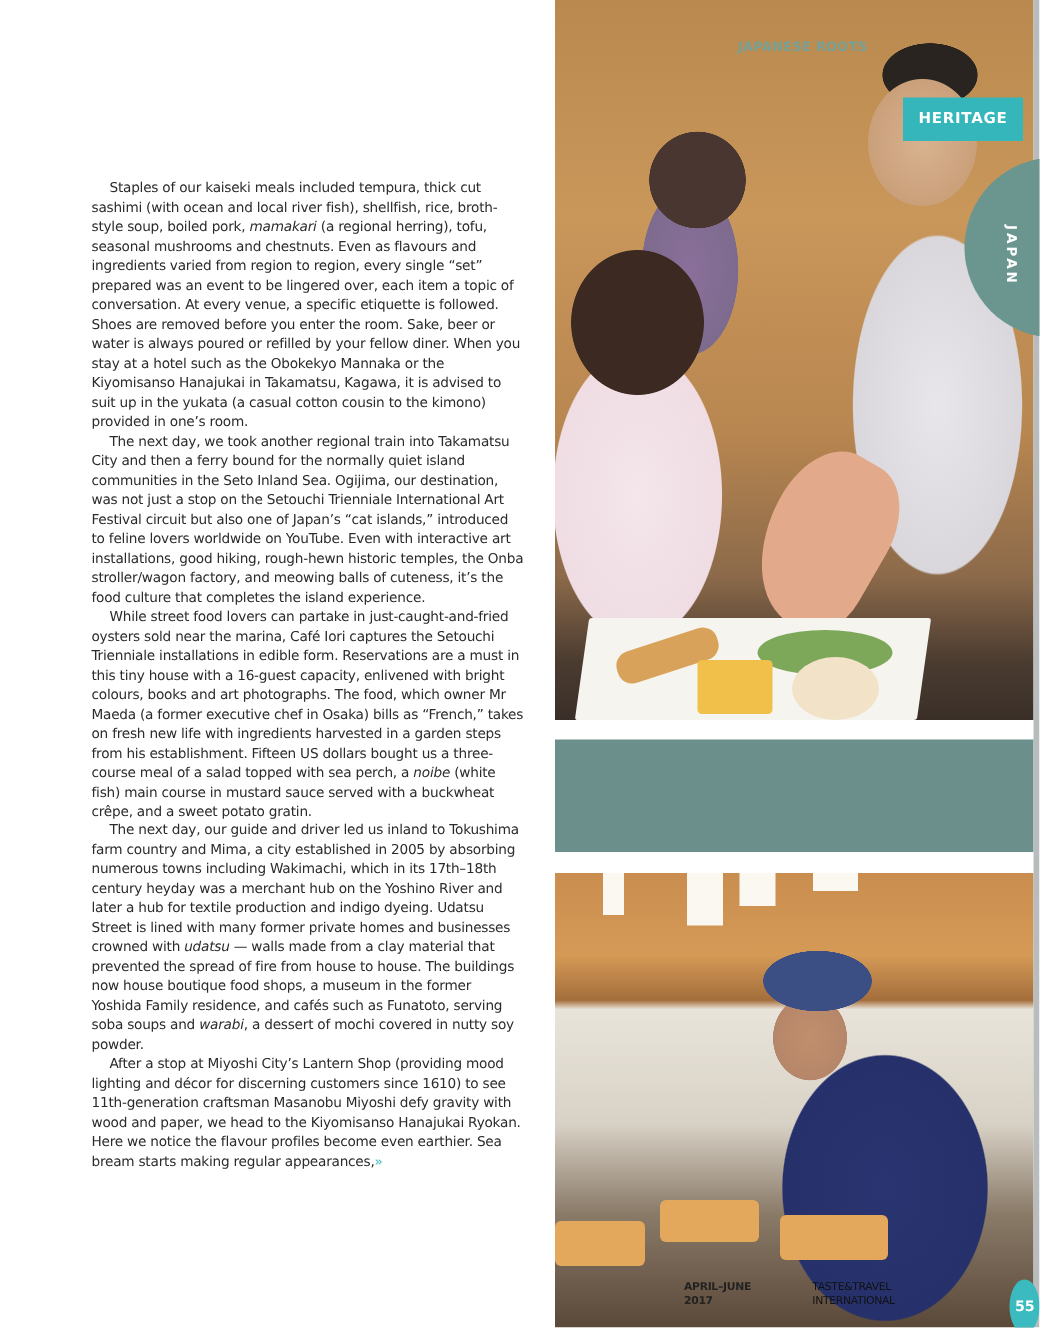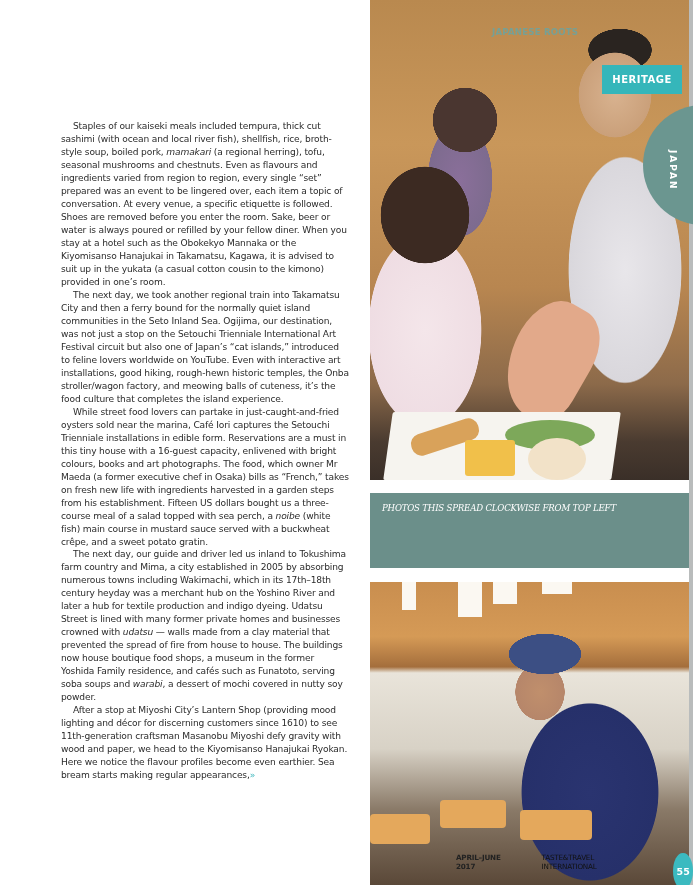--- a/index.html
+++ b/index.html
@@ -83,21 +83,20 @@
 <div class="photo" id="photo-top" aria-label="Café Iori owner presenting a plate of crepe, gratin, salad and bread to seated customers">
   <div class="hand"></div>
   <div class="plate"></div>
   <div class="salad"></div>
   <div class="food1"></div>
   <div class="food2"></div>
   <div class="food3"></div>
 </div>
 
 <div id="caption-box">
-  <div>PHOTOS THIS SPREAD CLOCKWISE FROM TOP LEFT</div>
 </div>
 
 <div class="photo" id="photo-bottom" aria-label="Mima Cafe regular in a plaid cap serving thick toast in a small kitchen">
   <div class="sign" style="left:32px;top:0;width:14px;height:28px;"></div>
   <div class="sign" style="left:88px;top:0;width:24px;height:35px;"></div>
   <div class="sign" style="left:123px;top:0;width:24px;height:22px;"></div>
   <div class="sign" style="left:172px;top:0;width:30px;height:12px;"></div>
   <div class="bread" style="left:0;top:232px;width:60px;height:30px;"></div>
   <div class="bread" style="left:70px;top:218px;width:66px;height:28px;"></div>
   <div class="bread" style="left:150px;top:228px;width:72px;height:30px;"></div>

